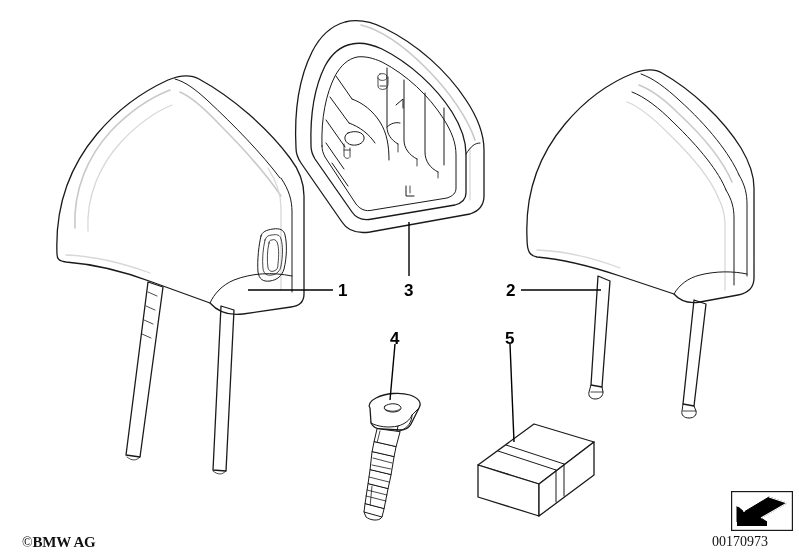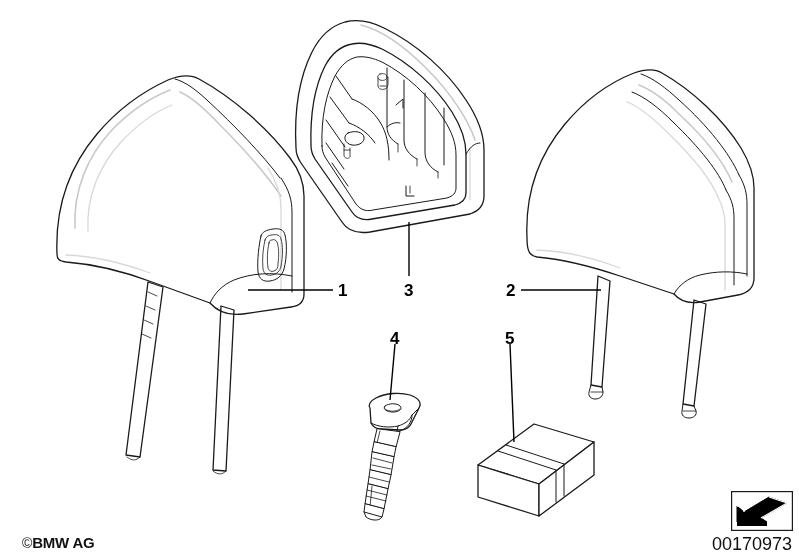--- a/index.html
+++ b/index.html
@@ -30,38 +30,38 @@
     font-weight: bold;
     font-size: 17px;
     color: #000000;
     line-height: 1;
     user-select: none;
   }
   #copyright {
     position: absolute;
     left: 22px;
     top: 534px;
-    font-family: Liberation Sans, sans-serif;
+    font-family: Liberation Serif, serif;
     font-size: 15px;
     font-weight: bold;
     color: #111111;
     letter-spacing: -0.2px;
     white-space: nowrap;
   }
   #copyright .c-sym {
     font-size: 14px;
     font-weight: normal;
   }
   #partnumber {
     position: absolute;
     left: 712px;
     top: 534px;
     width: 80px;
-    font-family: Liberation Sans, sans-serif;
-    font-size: 18px;
+    font-family: Liberation Serif, serif;
+    font-size: 14px;
     color: #111111;
     letter-spacing: 0px;
     white-space: nowrap;
   }
   #arrow-box {
     position: absolute;
     left: 731px;
     top: 491px;
     width: 62px;
     height: 40px;

